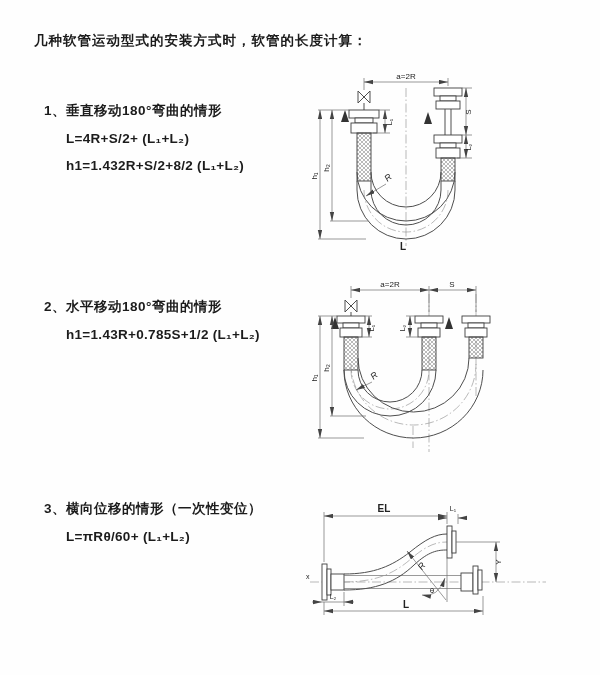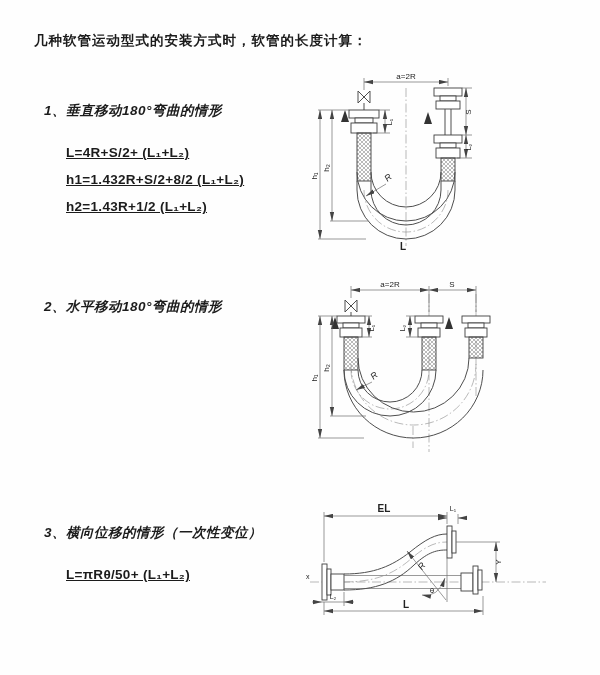--- a/index.html
+++ b/index.html
@@ -6,22 +6,22 @@
   body{
     width:600px;height:675px;position:relative;background:#fefefe;
     font-family:"Liberation Sans","DejaVu Sans",sans-serif;color:#1c1c1c;
     overflow:hidden;
   }
   .title{
     position:absolute;left:34px;top:32px;font-size:13.5px;font-weight:700;
     letter-spacing:1px;white-space:nowrap;
   }
   .sec{position:absolute;left:44px;}
-  .sec .heading{font-size:13.5px;font-weight:700;letter-spacing:.5px;white-space:nowrap;font-style:italic;}
-  .sec .formulas{margin:19px 0 0 22px;text-decoration:underline;}
+  .sec .heading{font-size:13.5px;font-weight:700;letter-spacing:.5px;white-space:nowrap;}
+  .sec .formulas{margin:5px 0 0 22px;}
   .sec .formula{font-size:13.5px;font-weight:600;line-height:27px;letter-spacing:.3px;white-space:nowrap;}
   svg.diag{position:absolute;}
   svg .ln{stroke:#4e4e4e;fill:none;stroke-width:1;}
   svg .thin{stroke:#6f6f6f;fill:none;stroke-width:.7;}
   svg .cl{stroke:#8a8a8a;fill:none;stroke-width:.6;stroke-dasharray:9 2.5 1.5 2.5;}
   svg .fit{stroke:#3f3f3f;fill:#fff;stroke-width:.9;}
   svg .braidfill{fill:url(#braid);stroke:#3f3f3f;stroke-width:.9;}
   svg .arrow{fill:#333;stroke:none;}
   svg text{fill:#222;font-family:"Liberation Sans","DejaVu Sans",sans-serif;}
   svg text.dim{font-size:8px;}
@@ -34,21 +34,20 @@
 
 <div>
 
   <div class="title">几种软管运动型式的安装方式时，软管的长度计算：</div>
 
   <section class="sec" style="top:102px">
     <div class="heading">1、垂直移动180°弯曲的情形</div>
     <div class="formulas">
       <div class="formula">L=4R+S/2+ (L₁+L₂)</div>
       <div class="formula">h1=1.432R+S/2+8/2 (L₁+L₂)</div>
-      <div class="formula">h2=1.43R+1/2 (L₁+L₂)</div>
     </div>
   </section>
 
   <svg class="diag" style="left:306px;top:66px" width="250" height="192" viewBox="0 0 250 192">
     <defs>
       <marker id="ah-e" markerUnits="userSpaceOnUse" markerWidth="10" markerHeight="6" refX="9" refY="2.2" orient="auto">
         <path d="M0,0 L9,2.2 L0,4.4 Z" fill="#444"></path>
       </marker>
       <marker id="ah-s" markerUnits="userSpaceOnUse" markerWidth="10" markerHeight="6" refX="0" refY="2.2" orient="auto">
         <path d="M9,0 L0,2.2 L9,4.4 Z" fill="#444"></path>
@@ -132,20 +131,21 @@
       <path class="thin" d="M160,69 V92" marker-start="url(#ah-s)" marker-end="url(#ah-e)"></path>
       <text class="dimsm" x="165" y="81" transform="rotate(-90 165 81)" text-anchor="middle">L₂</text>
     </g>
 
     <text class="big" x="97" y="184" text-anchor="middle">L</text>
   </svg>
 
   <section class="sec" style="top:298px">
     <div class="heading">2、水平移动180°弯曲的情形</div>
     <div class="formulas">
+      <div class="formula">h1=1.43R+0.785S+1/2 (L₁+L₂)</div>
     </div>
   </section>
 
   <svg class="diag" style="left:306px;top:276px" width="250" height="190" viewBox="0 0 250 190">
 
     <path class="cl" d="M123,18 V176"></path>
     <path class="cl" d="M170,18 V122"></path>
     <path class="cl" d="M107,150 V172"></path>
 
     <g>
@@ -214,24 +214,24 @@
       <path class="thin" d="M63,40 V61" marker-start="url(#ah-s)" marker-end="url(#ah-e)"></path>
       <text class="dimsm" x="68" y="52" transform="rotate(-90 68 52)" text-anchor="middle">L₁</text>
     </g>
     <g>
       <path class="thin" d="M109,40 H100 M112,61 H100"></path>
       <path class="thin" d="M104,40 V61" marker-start="url(#ah-s)" marker-end="url(#ah-e)"></path>
       <text class="dimsm" x="99" y="52" transform="rotate(-90 99 52)" text-anchor="middle">L₂</text>
     </g>
   </svg>
 
-  <section class="sec" style="top:524px">
+  <section class="sec" style="top:500px">
     <div class="heading">3、横向位移的情形（一次性变位）</div>
     <div class="formulas">
-      <div class="formula">L=πRθ/50+ (L₁+L₂)</div>
+      <div class="formula">L=πRθ/60+ (L₁+L₂)</div>
     </div>
   </section>
 
   <svg class="diag" style="left:296px;top:498px" width="300" height="152" viewBox="0 0 300 152">
 
     <path class="cl" d="M14,84 H250"></path>
     <text class="dimsm" x="10" y="81">x</text>
 
     <g>
       <rect class="fit" x="26" y="66" width="5" height="36"></rect>

